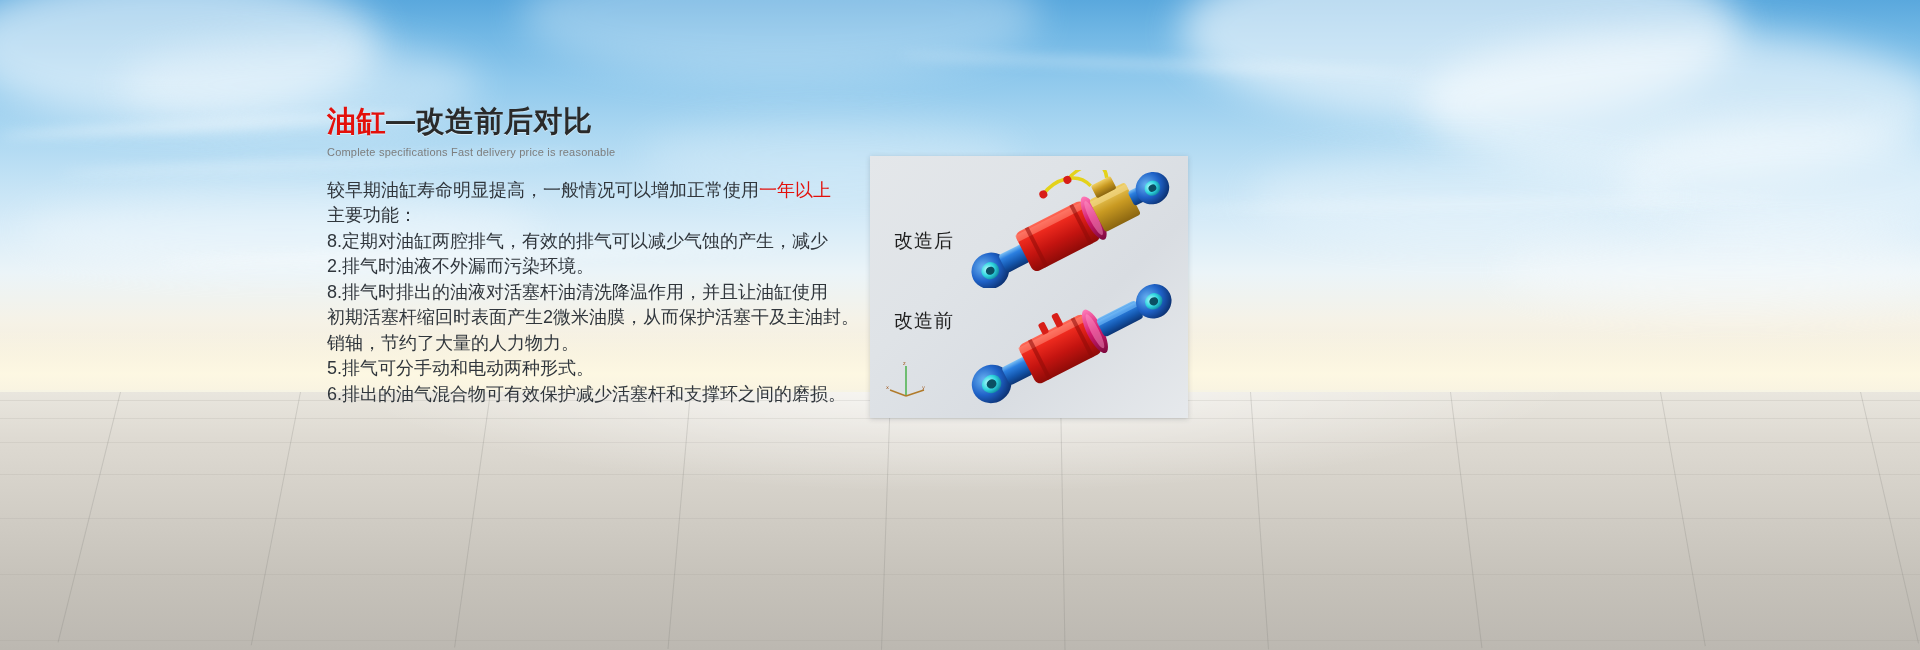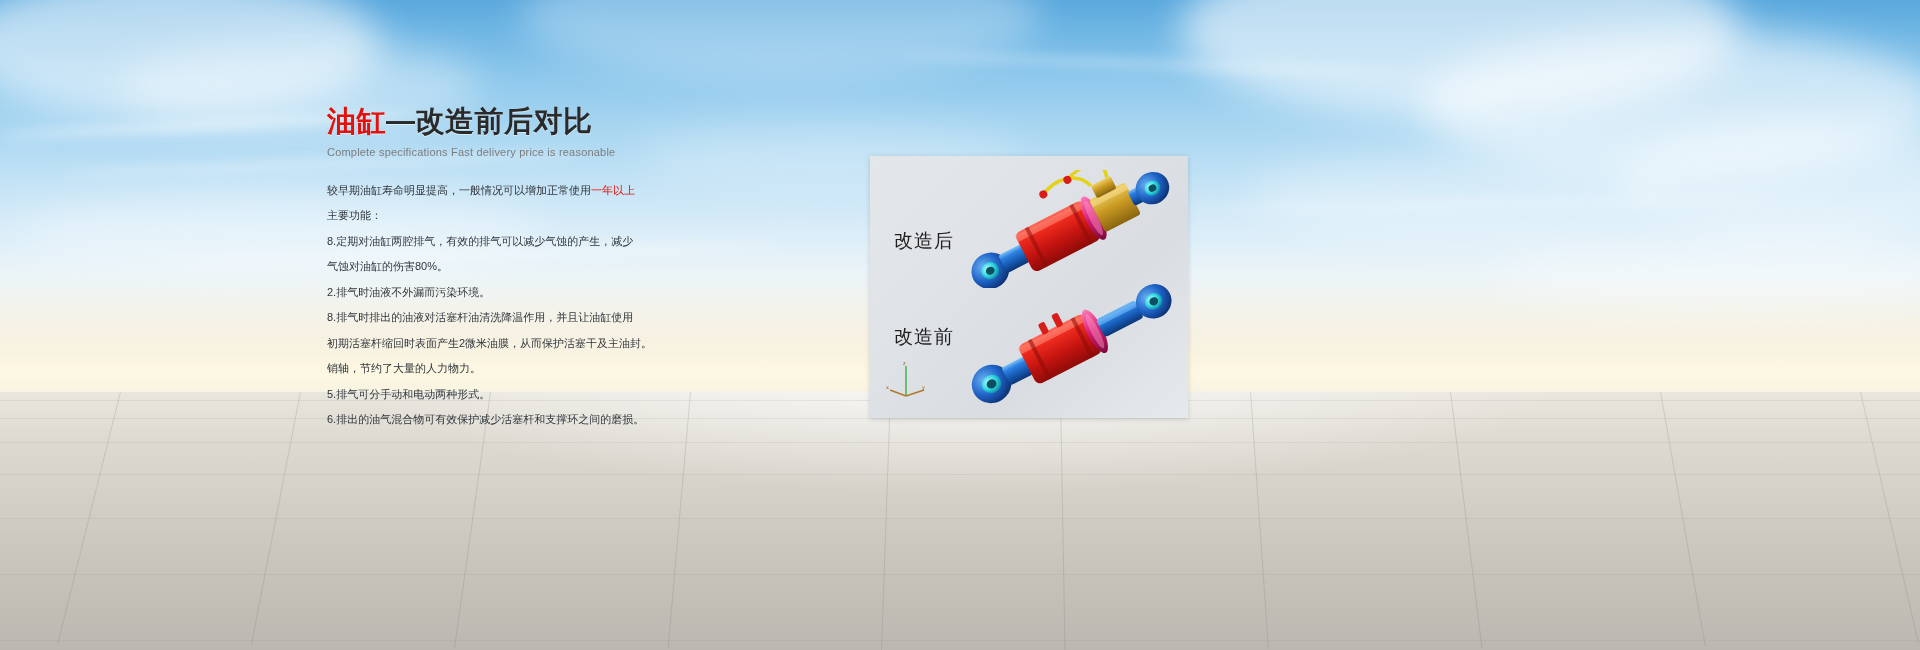--- a/index.html
+++ b/index.html
@@ -61,36 +61,36 @@
   .textcol { position: absolute; left: 327px; top: 104px; width: 560px; }
 
   .title { font-size: 29px; font-weight: bold; letter-spacing: .5px; line-height: 1.2;
            text-shadow: 0 1px 0 rgba(255,255,255,.5); }
   .title .red { color: #e3100b; }
   .title .dark { color: #2a2a2a; }
 
   .subtitle { margin-top: 7px; font-size: 11px; color: #7d7d7d; letter-spacing: .2px; }
 
   .bodyblock { margin-top: 20px; }
-  .bline { font-size: 11px; color: #30363c; line-height: 25.5px; white-space: nowrap; }
+  .bline { font-size: 18px; color: #30363c; line-height: 25.5px; white-space: nowrap; }
   .bline .hl { color: #e3100b; }
 
   
   .panel {
     position: absolute; left: 870px; top: 156px; width: 318px; height: 262px;
     background: linear-gradient(135deg, #e4e7ea 0%, #dfe3e7 35%, #d9dde2 65%, #e6e9ec 100%);
     box-shadow: 0 1px 5px rgba(60,70,80,.22);
     overflow: hidden;
   }
   .panel-label {
     position: absolute; font-family: "Liberation Serif", "DejaVu Serif", serif;
     font-size: 19px; color: #1f1f1f; letter-spacing: 1px;
   }
   .lbl-after  { left: 24px; top: 72px; }
-  .lbl-before { left: 24px; top: 168px; text-align: center; }
+  .lbl-before { left: 24px; top: 152px; text-align: center; }
 
   .axes { position: absolute; left: 16px; top: 204px; width: 42px; height: 42px; }
 
   .cyl { position: absolute; }
   .cyl-after  { left: 88px; top: 14px;  width: 224px; height: 118px; }
   .cyl-before { left: 88px; top: 126px; width: 224px; height: 124px; }
 </style>
 </head>
 <body>
 
@@ -147,21 +147,20 @@
 
     <div class="bodyblock">
 
       <div class="bline">
         <span>较早期油缸寿命明显提高，一般情况可以增加正常使用</span><span class="hl">一年以上</span>
       </div>
 
       <div class="bline">主要功能：</div>
 
       <div class="bline">8.定期对油缸两腔排气，有效的排气可以减少气蚀的产生，减少</div>
-      <div class="bline">气蚀对油缸的伤害80%。</div>
       <div class="bline">2.排气时油液不外漏而污染环境。</div>
       <div class="bline">8.排气时排出的油液对活塞杆油清洗降温作用，并且让油缸使用</div>
       <div class="bline">初期活塞杆缩回时表面产生2微米油膜，从而保护活塞干及主油封。</div>
       <div class="bline">销轴，节约了大量的人力物力。</div>
       <div class="bline">5.排气可分手动和电动两种形式。</div>
       <div class="bline">6.排出的油气混合物可有效保护减少活塞杆和支撑环之间的磨损。</div>
     </div>
   </div>
 
   <div class="panel">

